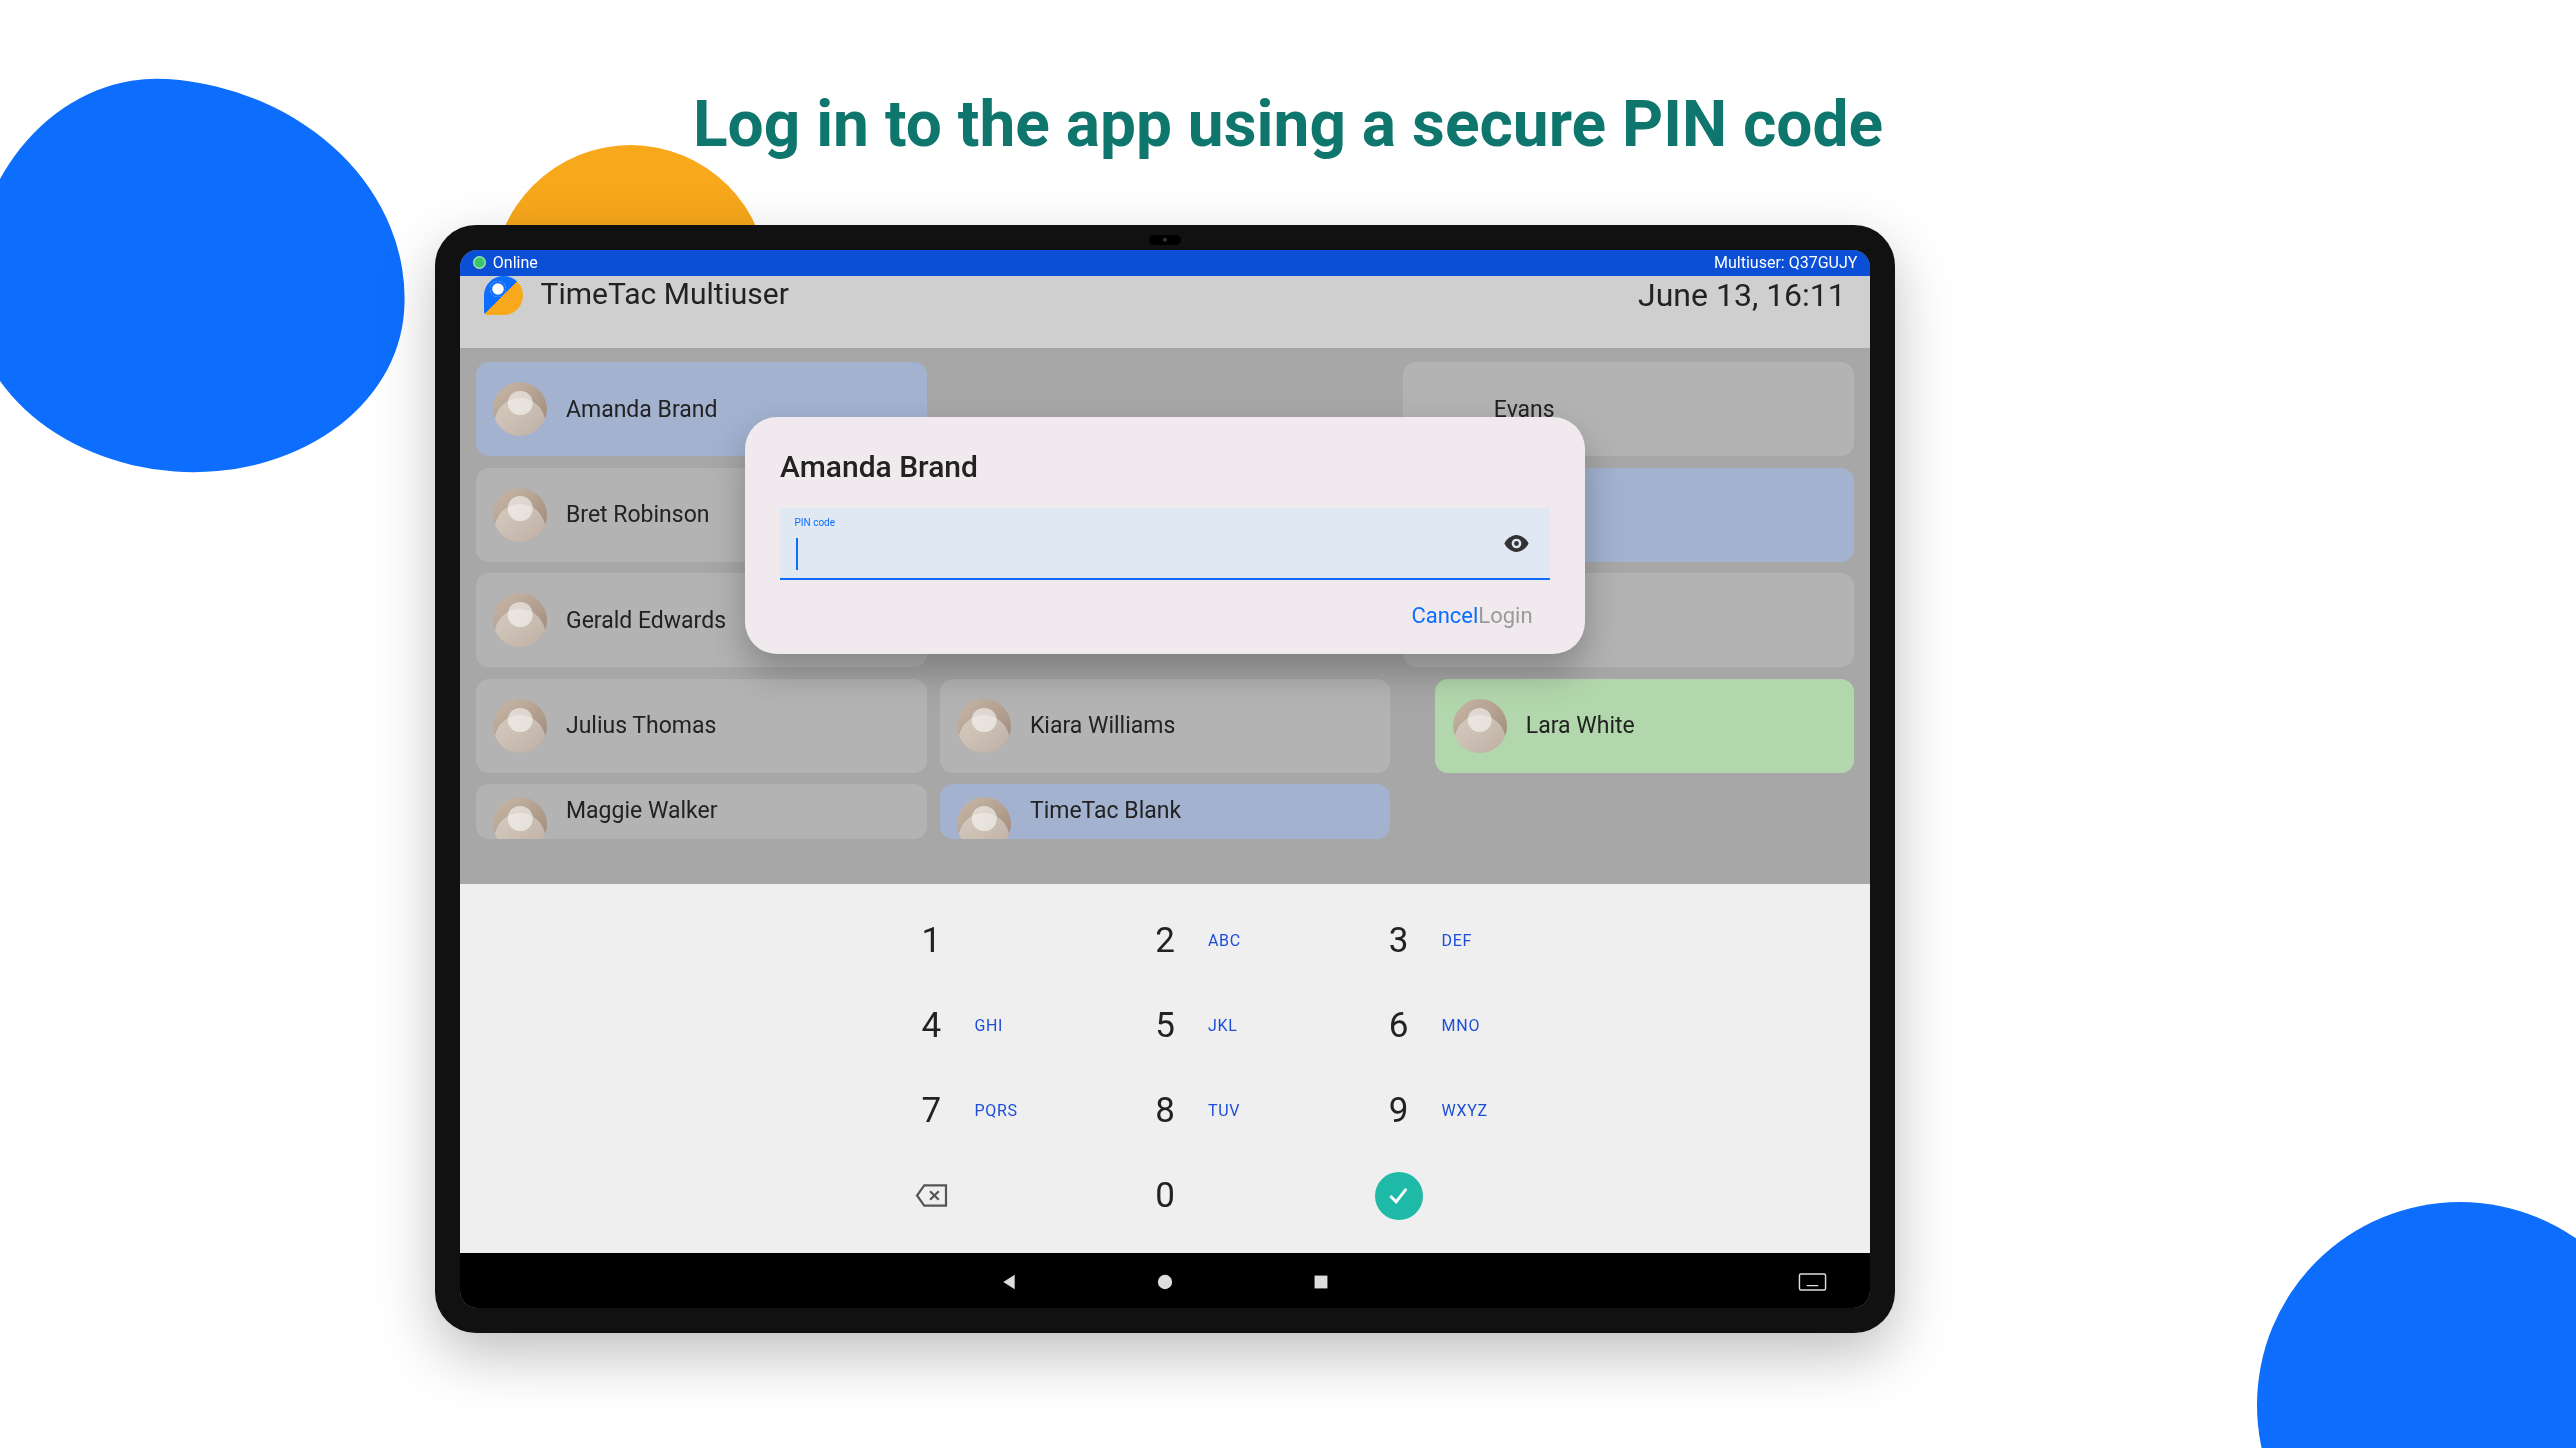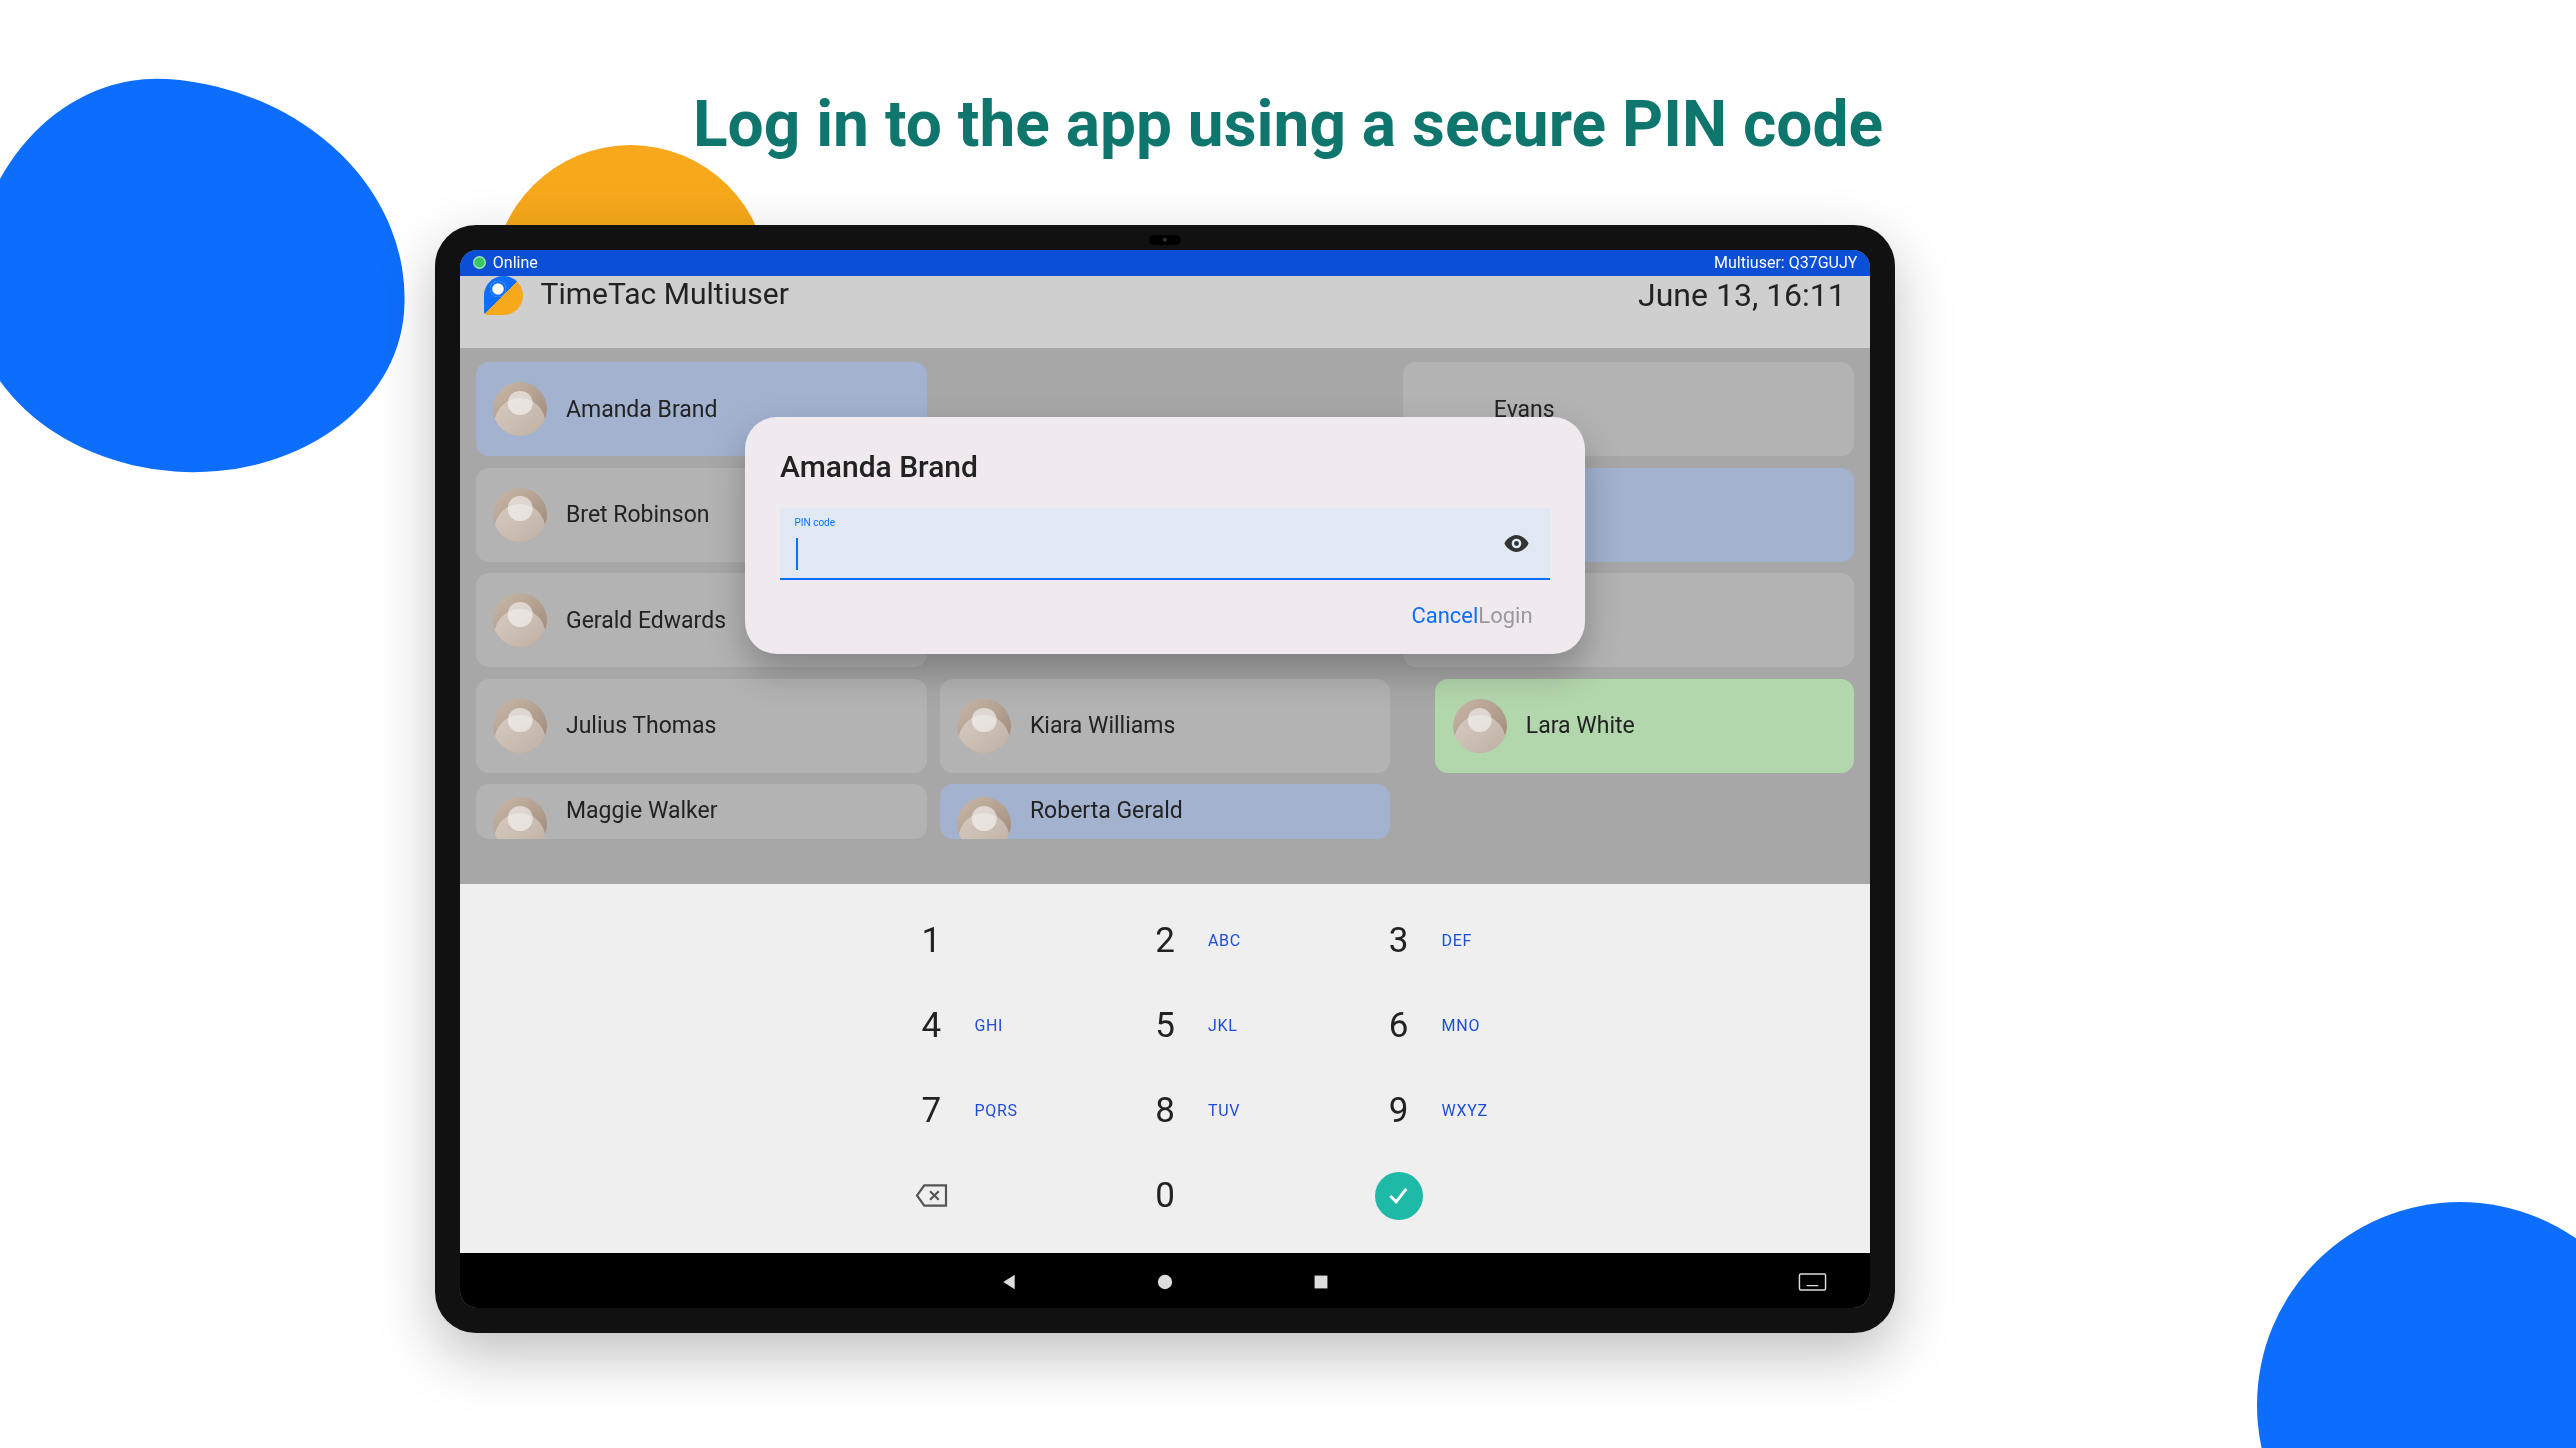--- a/index.html
+++ b/index.html
@@ -397,21 +397,21 @@
             <span class="avatar"></span>
             <span>Lara White</span>
           </div>
 
           <div class="user u-plain cutoff">
             <span class="avatar"></span>
             <span>Maggie Walker</span>
           </div>
           <div class="user u-blue cutoff">
             <span class="avatar"></span>
-            <span>Roberta Gerald</span>
+            <span>TimeTac Blank</span>
           </div>
           <div class="user cutoff" style="visibility:hidden"></div>
         </div>
       </div>
 
       <div class="keypad">
         <div class="key">
             <span class="num">1</span>
           </div>
         <div class="key">

